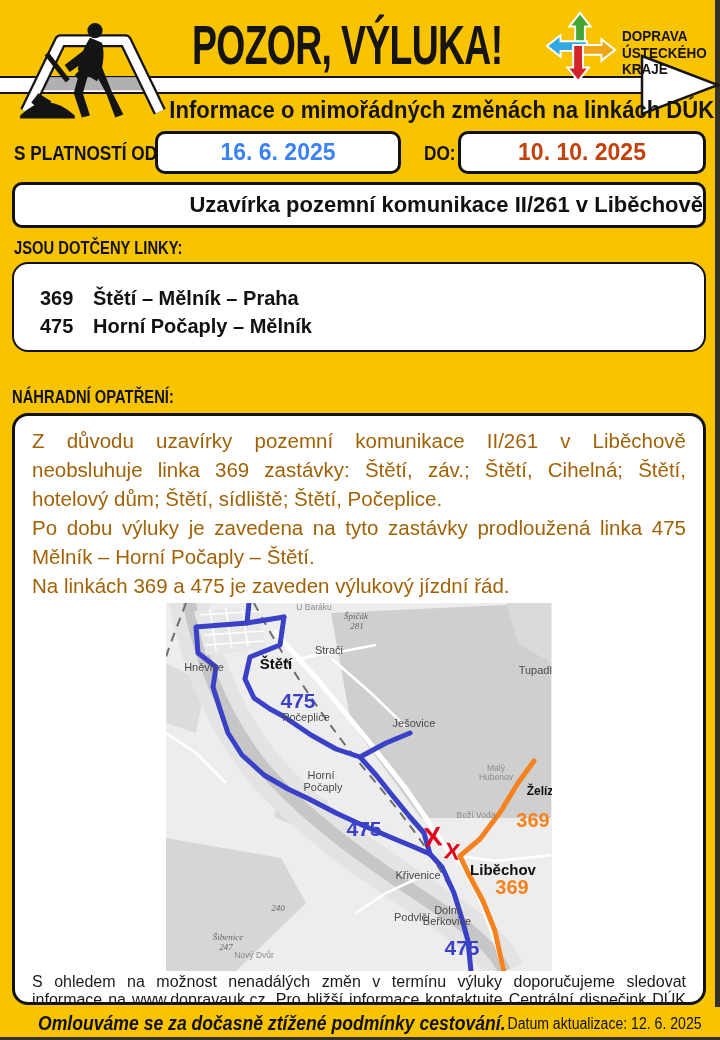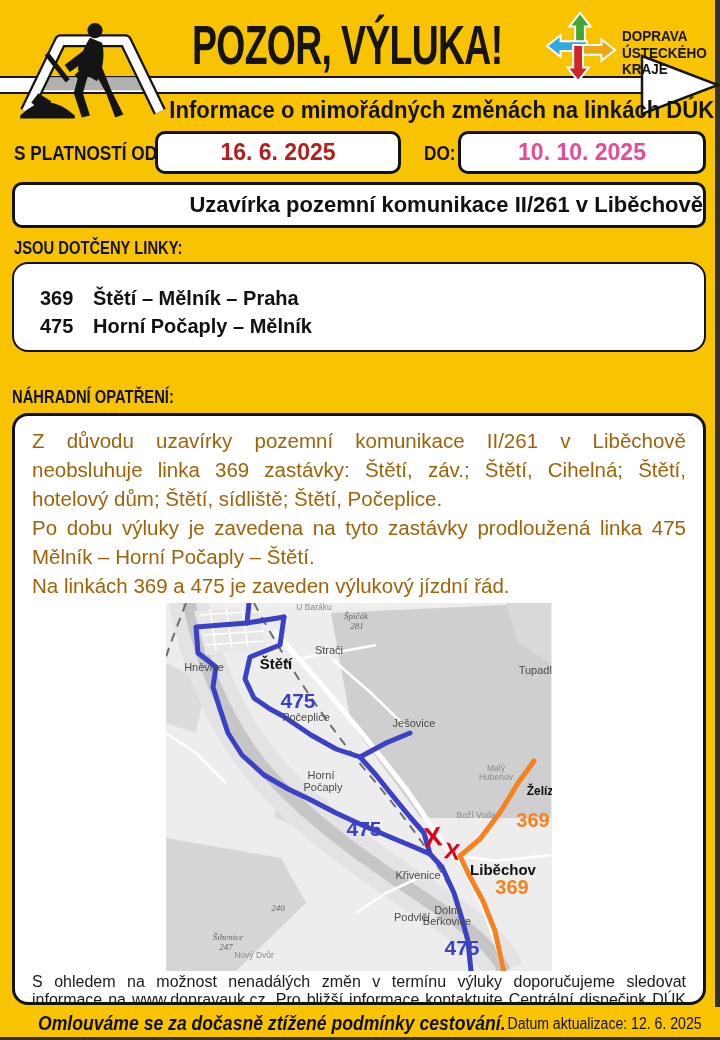--- a/index.html
+++ b/index.html
@@ -106,25 +106,25 @@
     </svg>
     <div class="logo-text">
       <div>DOPRAVA</div>
       <div>ÚSTECKÉHO</div>
       <div>KRAJE</div>
     </div>
   </div>
 
   <span class="v-label cond" style="left:14px;">S PLATNOSTÍ OD:</span>
   <div class="wbox date-box" style="left:155px;width:246px;">
-    <span class="date-value" style="color: #b91c1c;">16. 6. 2025</span>
+    <span class="date-value" style="color: #3b82f6;">16. 6. 2025</span>
   </div>
   <span class="v-label cond" style="left:424px;">DO:</span>
   <div class="wbox date-box" style="left:458px;width:248px;">
-    <span class="date-value" style="color: #ec4899;">10. 10. 2025</span>
+    <span class="date-value" style="color: #c2410c;">10. 10. 2025</span>
   </div>
 
   <div class="wbox" id="closure-box">
     <span>Uzavírka pozemní komunikace II/261 v Liběchově</span>
   </div>
 
   <span class="sec-label cond" style="left:14px;top:238px;">JSOU DOTČENY LINKY:</span>
   <div class="wbox" id="lines-box">
     <div class="line-row">
       <span>369</span>

